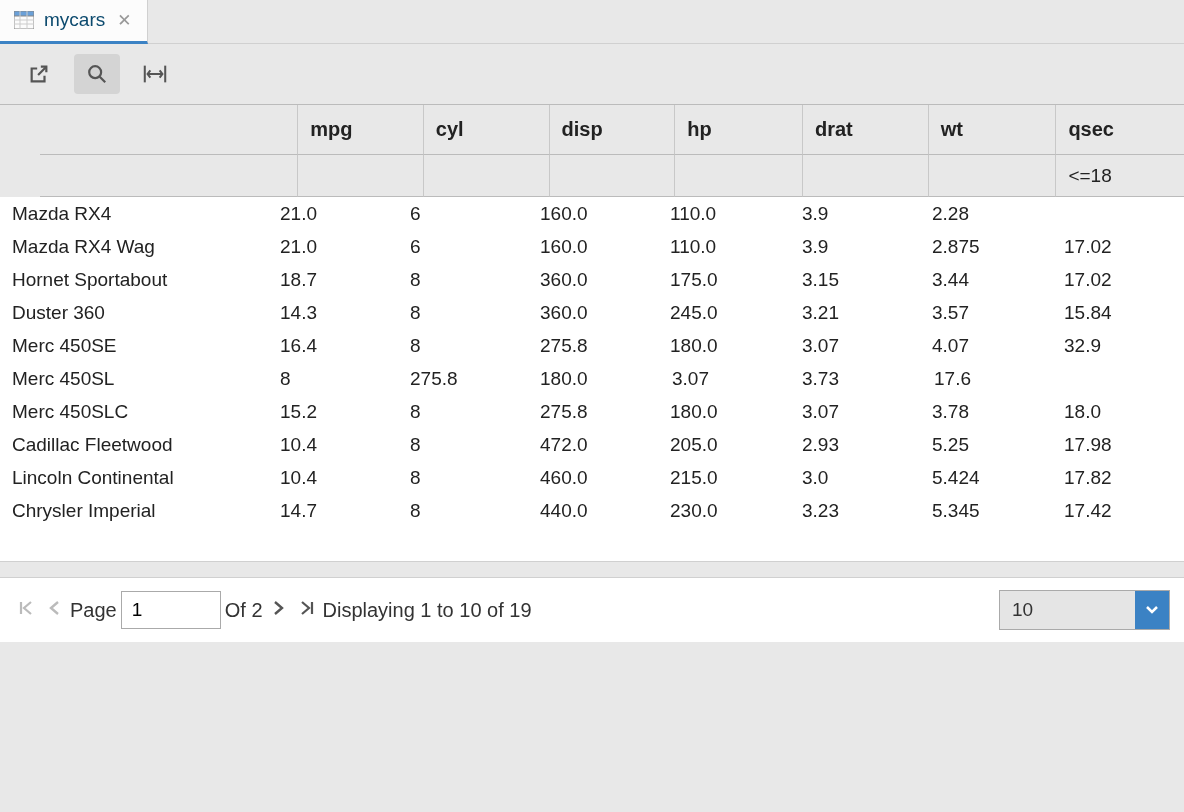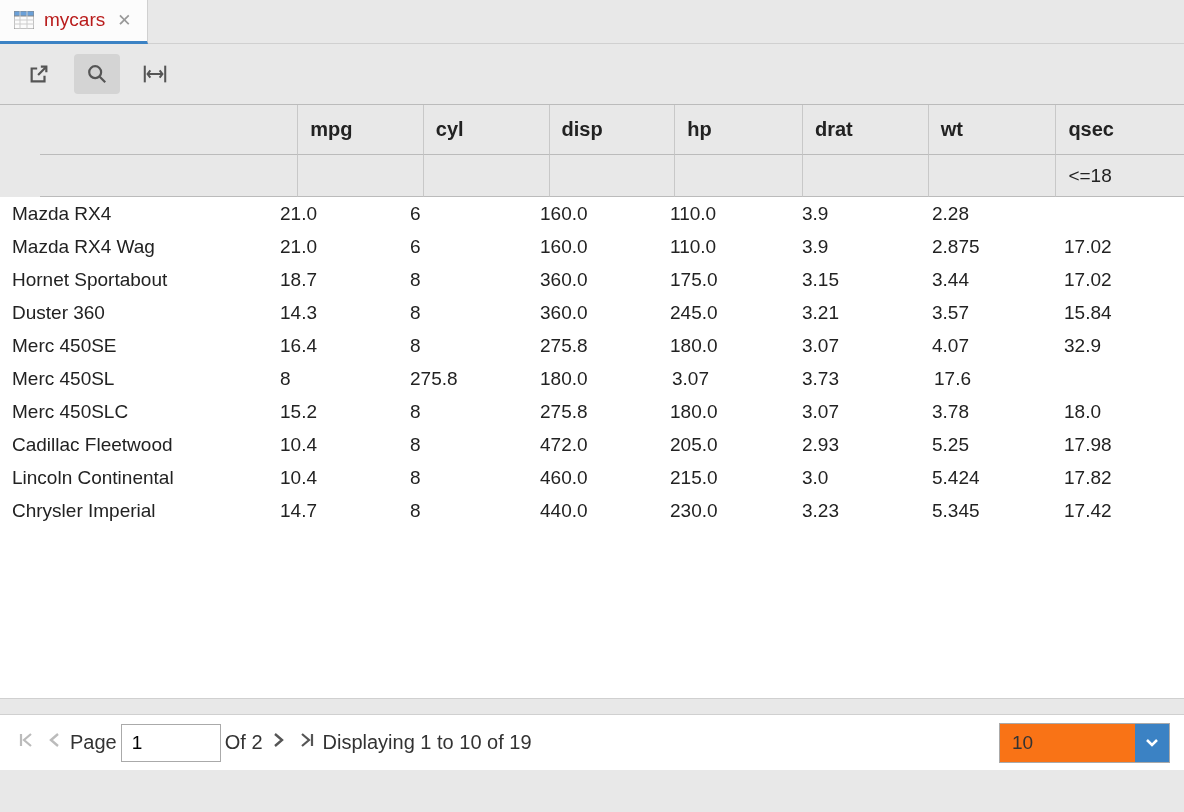--- a/index.html
+++ b/index.html
@@ -23,21 +23,21 @@
     display: flex;
     align-items: center;
     height: 44px;
     padding: 0 14px;
     background: #fcfcfc;
     border-right: 1px solid #d0d0d0;
     border-bottom: 3px solid #3b82c4;
     gap: 10px;
   }
   .tab-icon svg { display: block; }
-  .tab-label { font-size: 19px; color: #b91c1c; }
+  .tab-label { font-size: 19px; color: #0c4a6e; }
   .tab-close { color: #999; font-size: 17px; padding: 0 2px; }
   .toolbar {
     display: flex;
     align-items: center;
     height: 60px;
     background: #e8e8e8;
     padding: 0 16px;
     gap: 12px;
   }
   .tbtn {
@@ -75,39 +75,39 @@
   .col-row  { width: 268px; }
   .col-mpg  { width: 130px; }
   .col-cyl  { width: 130px; }
   .col-disp { width: 130px; }
   .col-hp   { width: 132px; }
   .col-drat { width: 130px; }
   .col-wt   { width: 132px; }
   .col-qsec { width: 132px; border-right: none !important; }
   .body {
     background: #fff;
-    height: 501px;
+    height: 364px;
     overflow: hidden;
     text-align: right;
   }
   .data-row {
     display: flex;
     height: 33px;
   }
   .data-row > div {
     display: flex;
     align-items: center;
     padding: 0 12px;
     font-size: 19px;
   }
   .bsp { height:16px; background:#e8e8e8; border-top:1px solid #d0d0d0;}
   .footer {
     display: flex;
     align-items: center;
-    height: 56px;
+    height: 65px;
     background: #fff;
     border-top: 1px solid #d0d0d0;
     padding: 0 14px;
     gap: 4px;
     font-size: 20px;
     color: #333;
   }
   .navbtn { color: #bbb; width: 24px; text-align: center; font-size: 20px;}
   .navbtn.enabled { color: #555; }
   .page-input {
@@ -115,21 +115,21 @@
     border: 1.5px solid #aaa;
     padding: 0 10px;
     font-size: 19px;
     background: #fff;
   }
   .spacer { flex: 1; }
   .page-size {
     display: flex; align-items: center;
     border: 1.5px solid #aaa;
     height: 40px;
-    background: #f97316;
+    background: #e5e5e5;
   }
   .page-size span { padding: 0 12px; width: 135px; font-size: 19px;}
   .page-size .dd {
     width: 34px; height: 100%;
     background: #3b82c4;
     display: flex; align-items: center; justify-content: center;
   }
   .page-size .dd svg { fill: #fff; }
 </style>
 </head>

